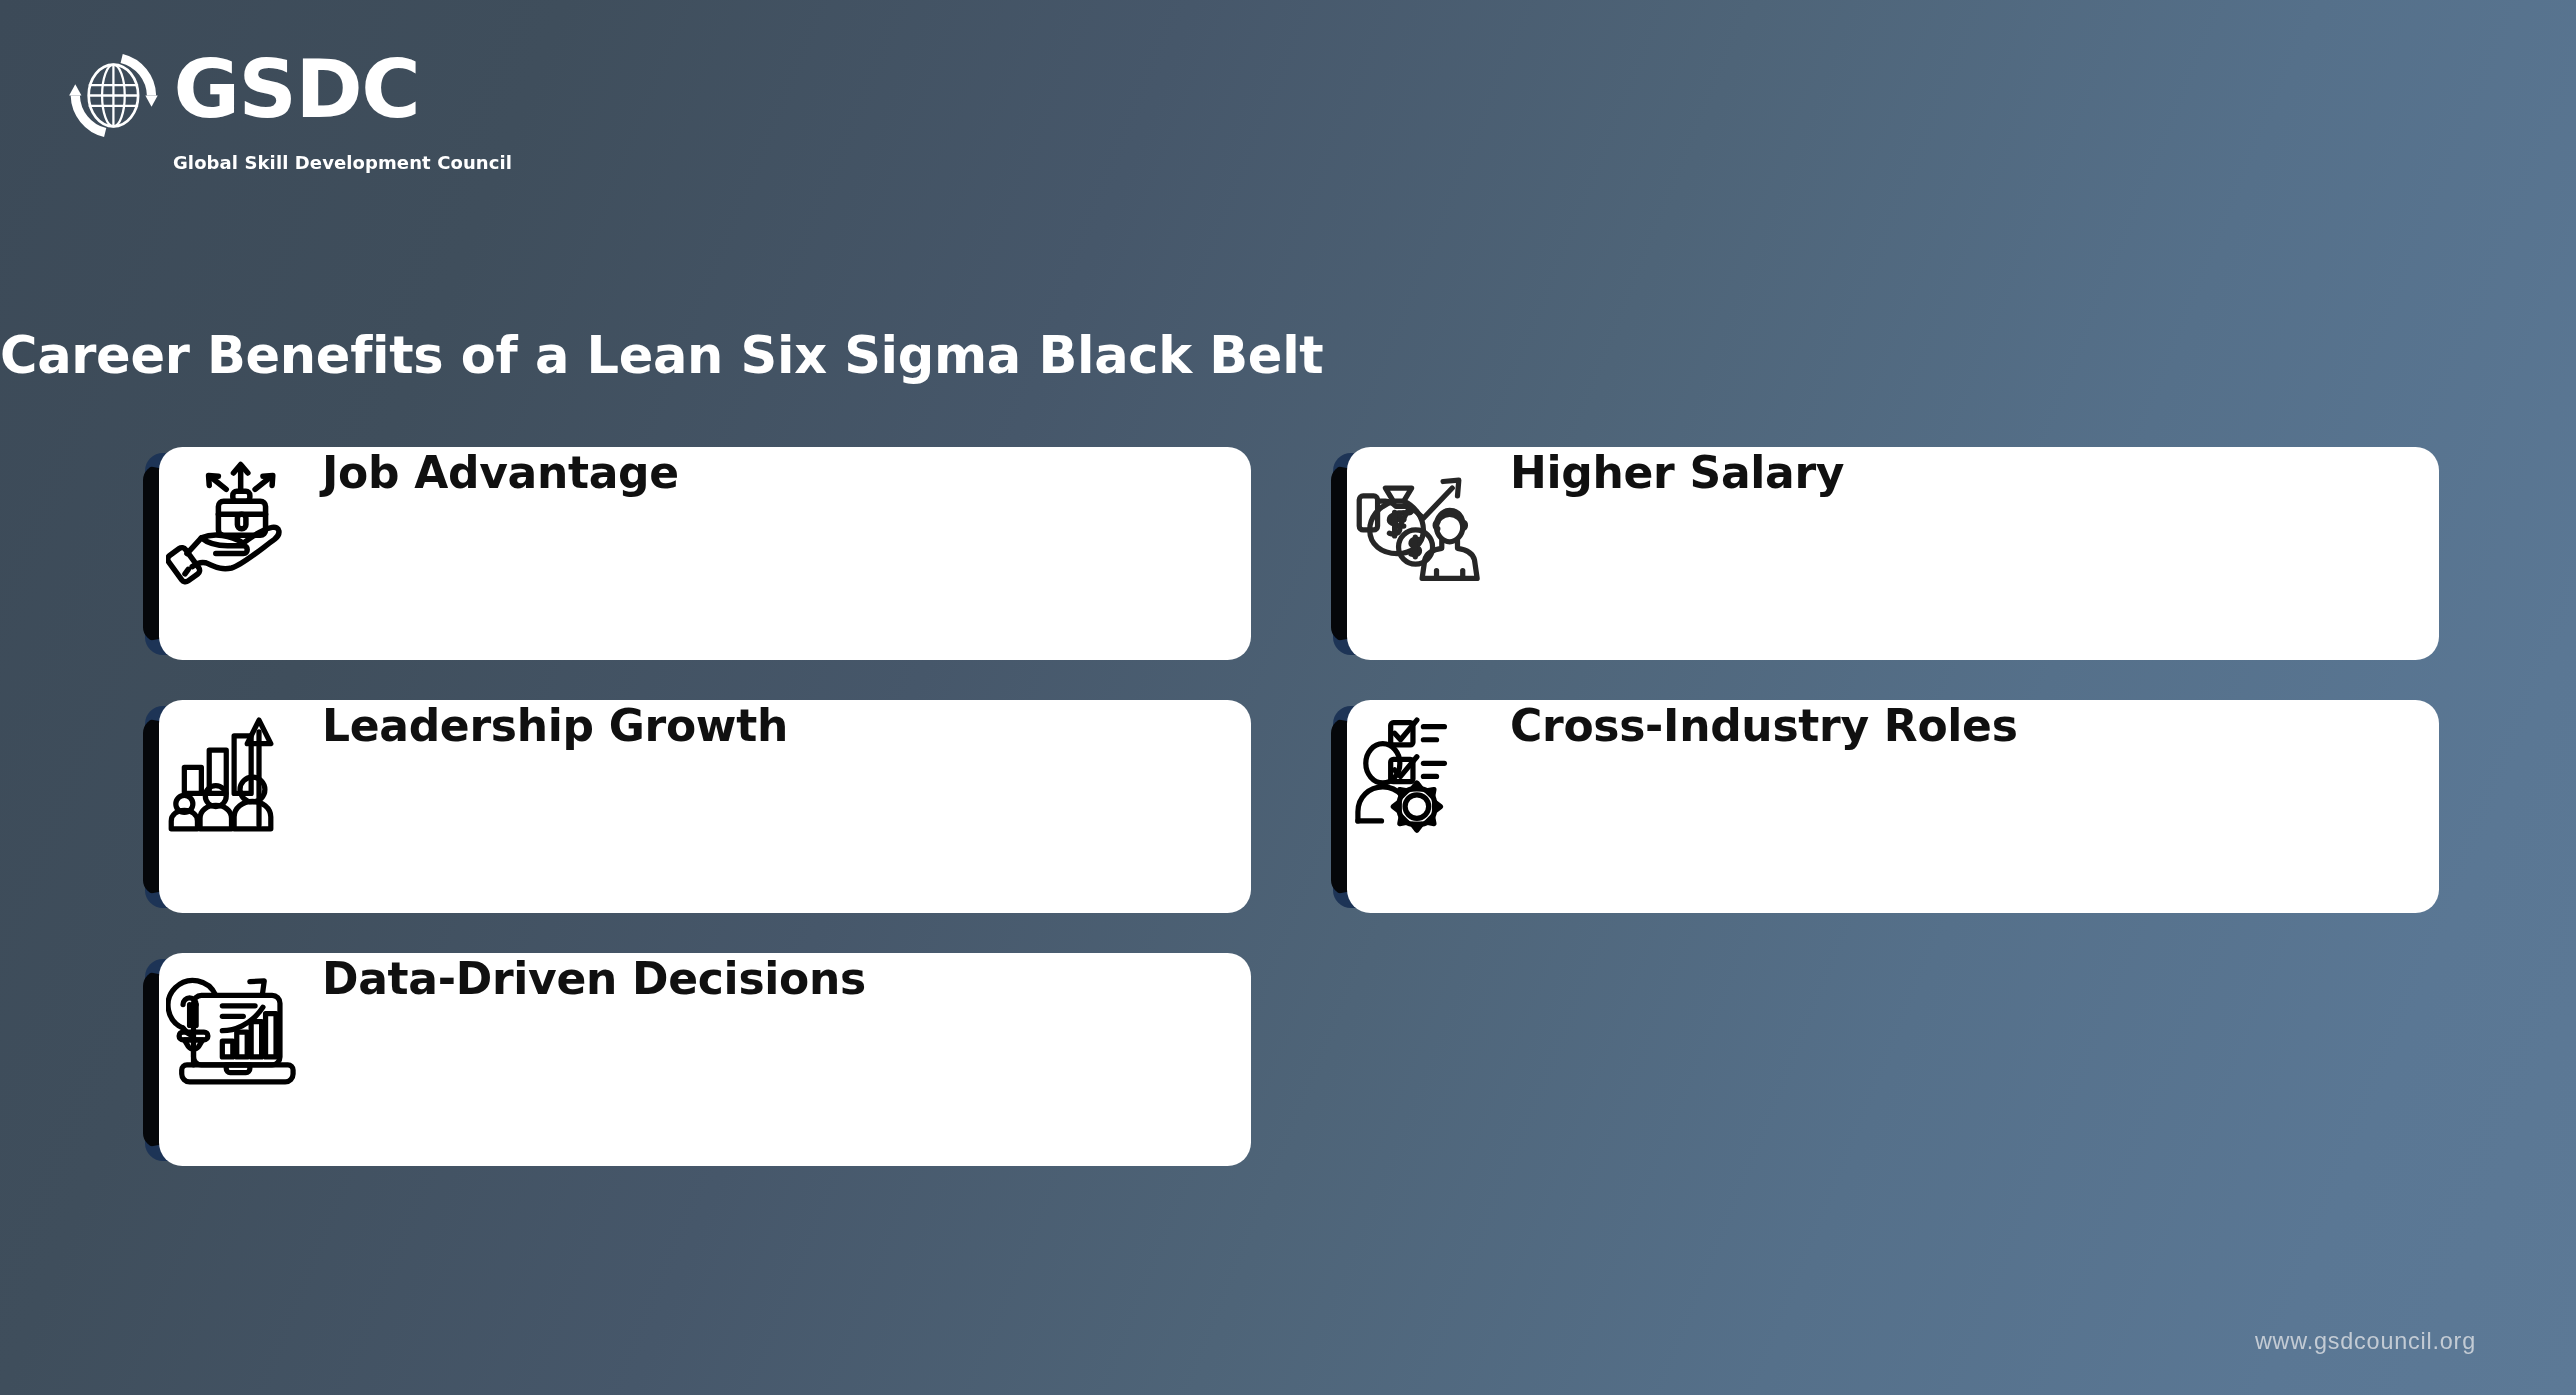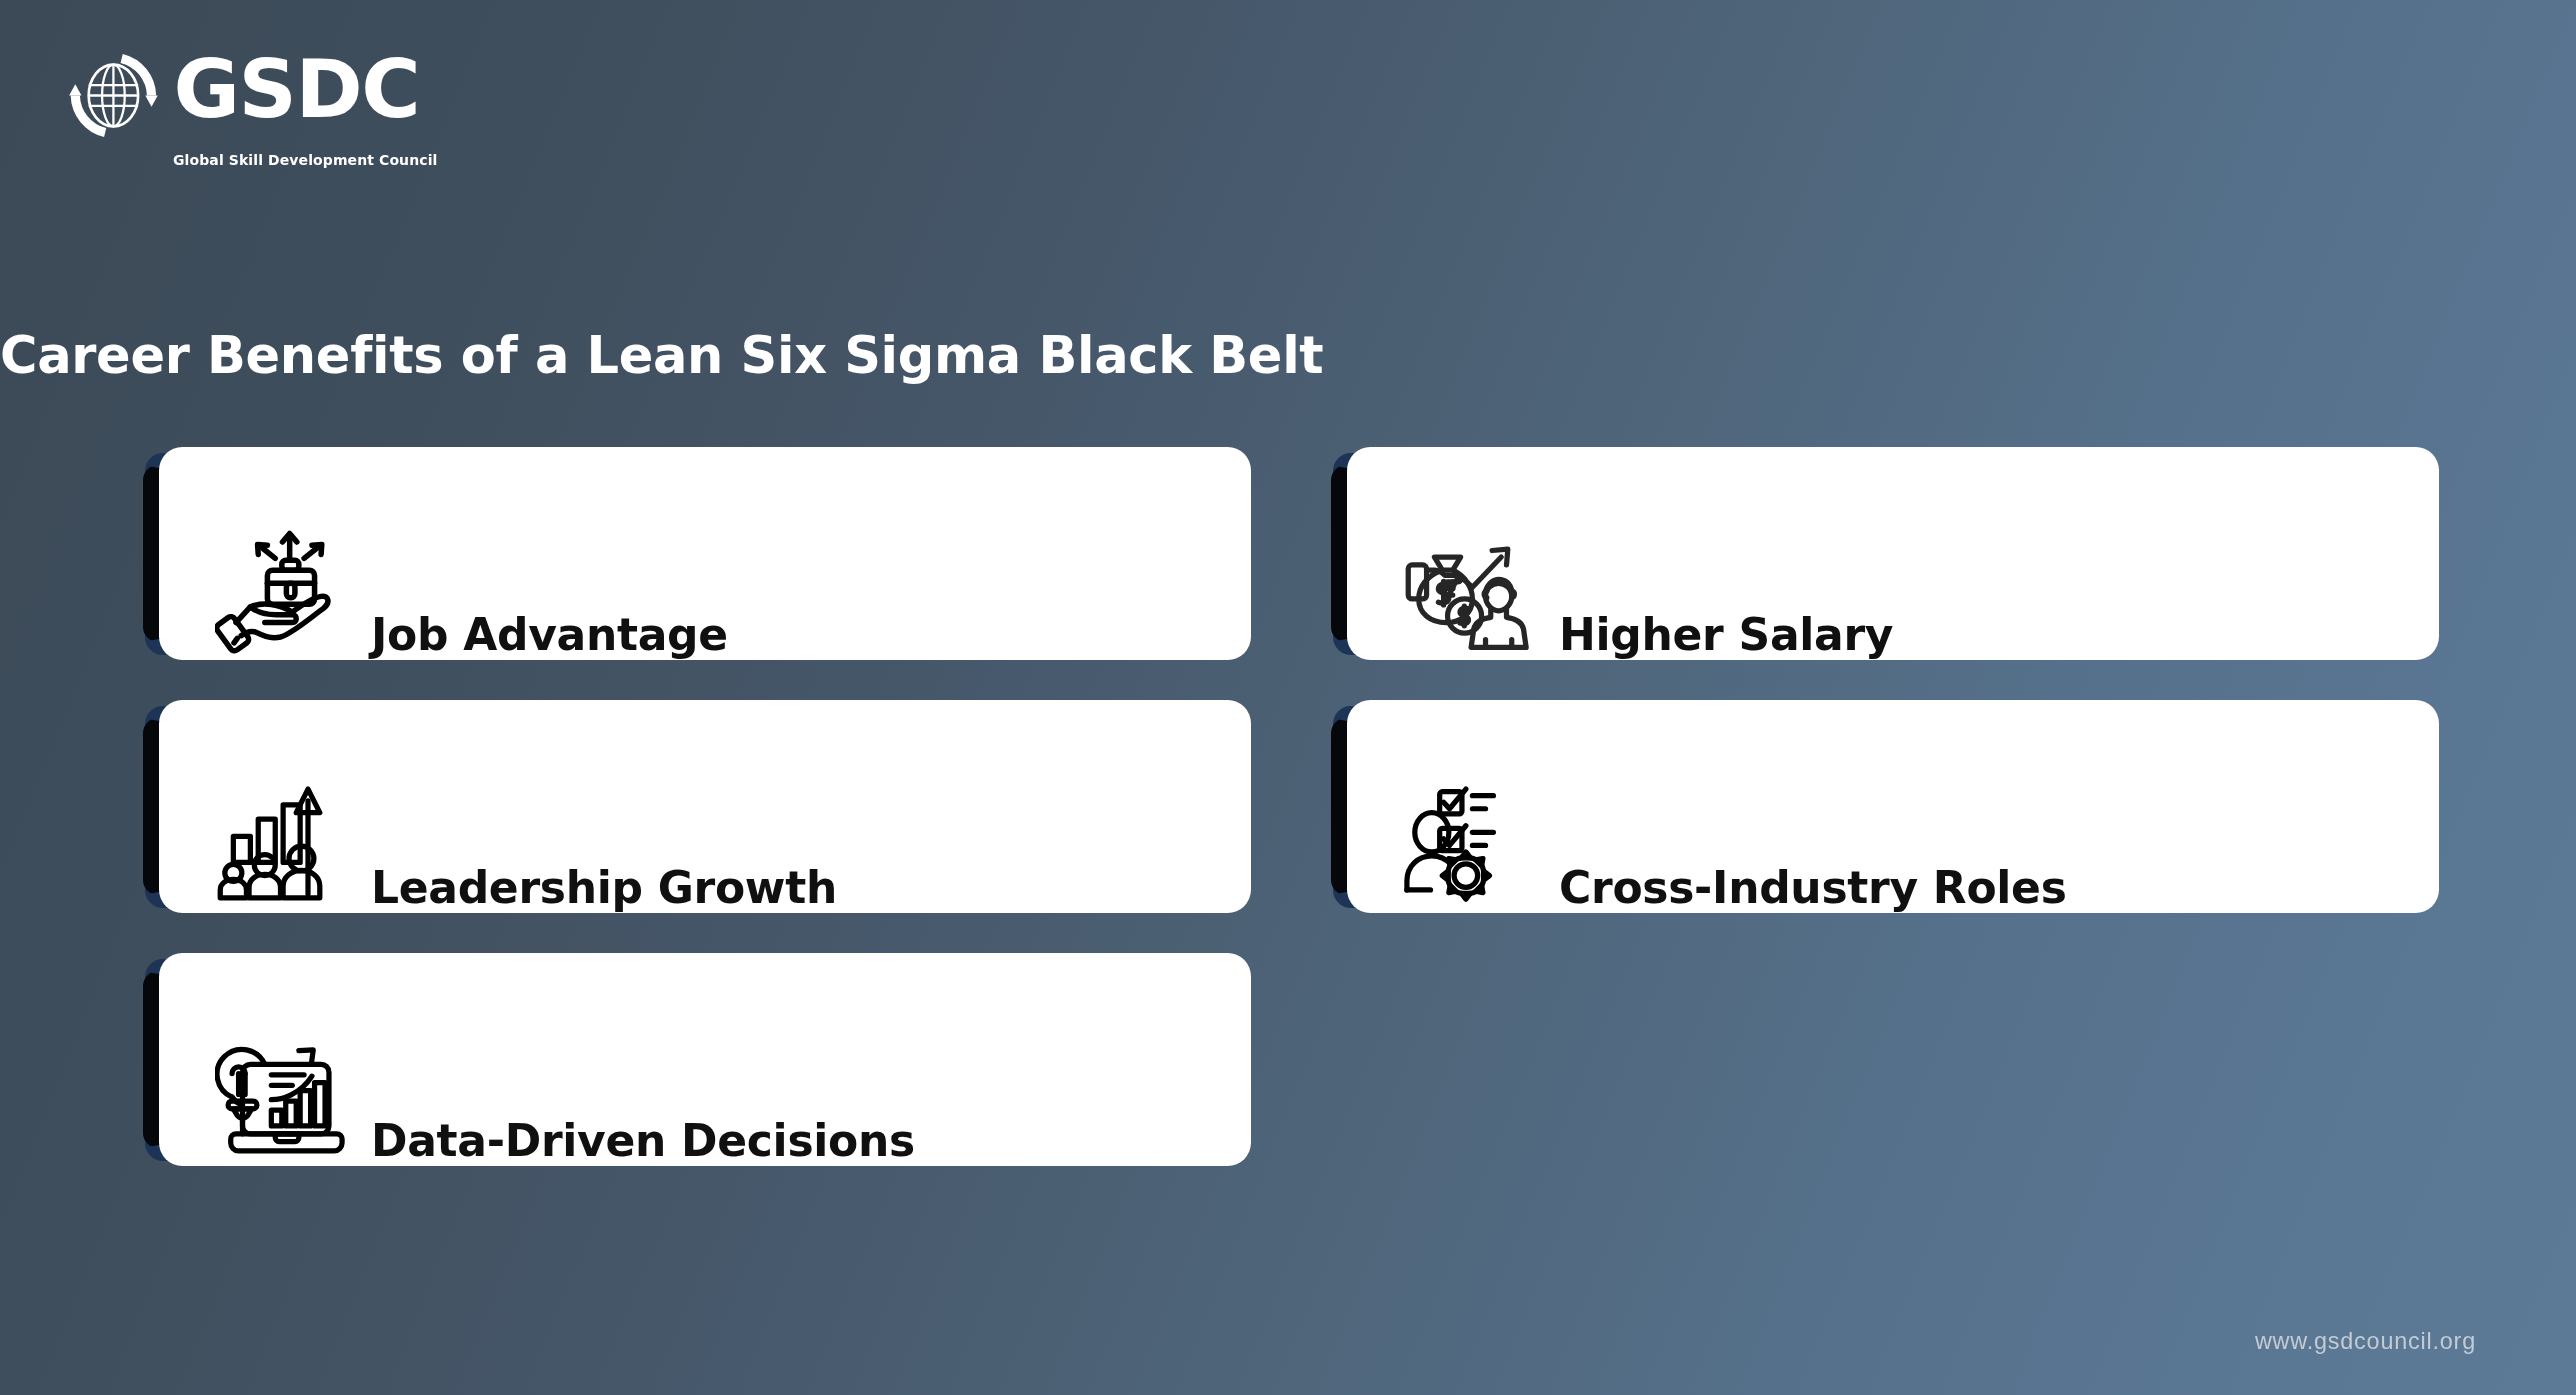--- a/index.html
+++ b/index.html
@@ -32,21 +32,21 @@
   #logo-mark{width:103px;height:103px;flex:0 0 103px;margin-top:-5.5px;}
   #logo-text{margin-left:5.5px;display:flex;flex-direction:column;}
   #logo-word{
     color:#ffffff;font-weight:bold;
     font-size:81px;line-height:1.0;
     letter-spacing:-1.4px;
     font-family:"DejaVu Sans", sans-serif;
   }
   #logo-tag{
     color:#ffffff;
-    font-size:14px;
+    font-size:18px;
     font-weight:bold;
     letter-spacing:0.1px;
     margin-top:4.1px;
     margin-left:103px;
     font-family:"DejaVu Sans", sans-serif;
     white-space:nowrap;
   }
 
   
   #heading{
@@ -95,22 +95,21 @@
     border-top-left-radius:15px;
     border-bottom-left-radius:15px;
   }
   .card{
     position:absolute;
     left:0;top:0;right:0;bottom:0;
     background:#ffffff;
     border-radius:23.4px;
     z-index:3;
     display:flex;
-    align-items:flex-end;
-    padding-left:49px;
+    align-items:flex-start;
     box-sizing:border-box;
   }
   .card-icon{
     flex:0 0 144px;
     width:144px;height:144px;
     display:flex;align-items:center;justify-content:center;
   }
   .card-icon svg{width:131px;height:131px;display:block;}
   .card-label{
     margin-left:19px;

